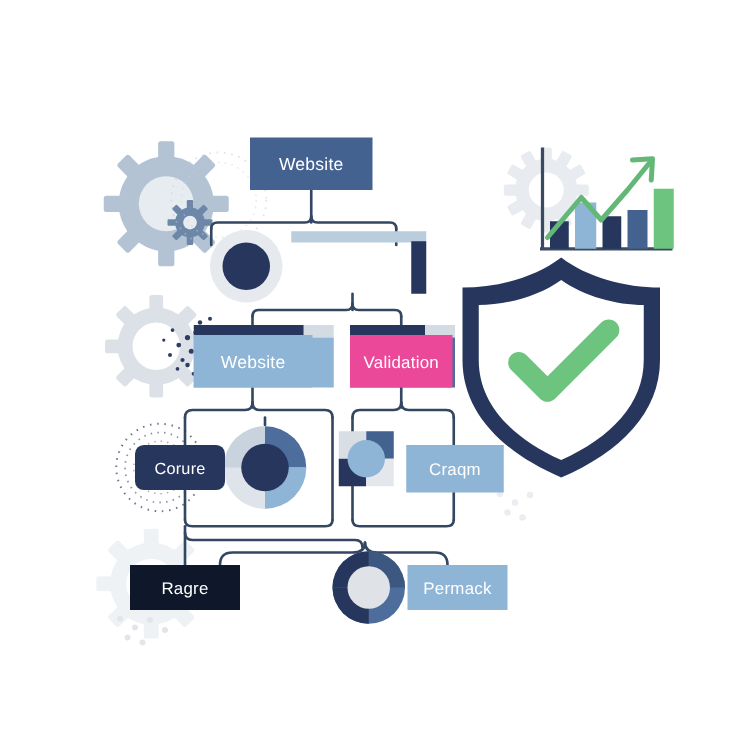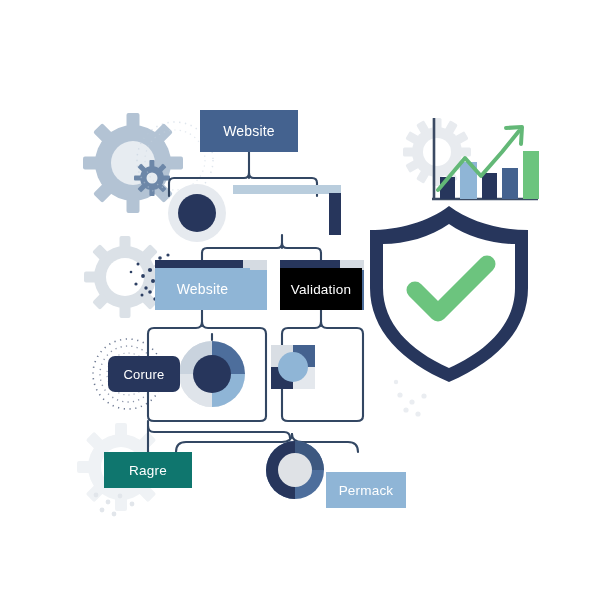--- a/index.html
+++ b/index.html
@@ -46,44 +46,43 @@
     background: #27365c;
     font-size: 14px;
   }
   .lbl-website-mid {
     left: 155px; top: 268px; width: 95px; height: 42px;
     background: #8fb5d6;
     font-size: 14px;
   }
   .lbl-validation {
     left: 280px; top: 268px; width: 82px; height: 42px;
-    background: #000000;
+    background: #ec4899;
     font-size: 13.5px;
   }
   .lbl-corure {
     left: 108px; top: 356px; width: 72px; height: 36px;
     background: #27365c;
     border-radius: 7px;
     font-size: 13px;
   }
   .lbl-craqm {
     left: 325px; top: 356px; width: 78px; height: 38px;
     background: #8fb5d6;
     font-size: 13.5px;
   }
   .lbl-ragre {
     left: 104px; top: 452px; width: 88px; height: 36px;
-    background: #0f766e;
+    background: #0f172a;
     font-size: 13.5px;
   }
   .lbl-permack {
     left: 326px; top: 452px; width: 80px; height: 36px;
     background: #8fb5d6;
     font-size: 13.5px;
-    margin-top: 20px;
   }
 </style>
 </head>
 <body>
 
 <div id="canvas">
 
   <svg class="layer" viewBox="0 0 600 600" xmlns="http://www.w3.org/2000/svg">
     <defs>
 
@@ -329,18 +328,19 @@
 
   <div class="node-label lbl-website-top">Website</div>
 
 
   <div class="node-label lbl-website-mid">Website</div>
 
   <div class="node-label lbl-validation">Validation</div>
 
   <div class="node-label lbl-corure">Corure</div>
 
+  <div class="node-label lbl-craqm">Craqm</div>
 
   <div class="node-label lbl-ragre">Ragre</div>
 
   <div class="node-label lbl-permack">Permack</div>
 
 </div>
 
 </body></html>

